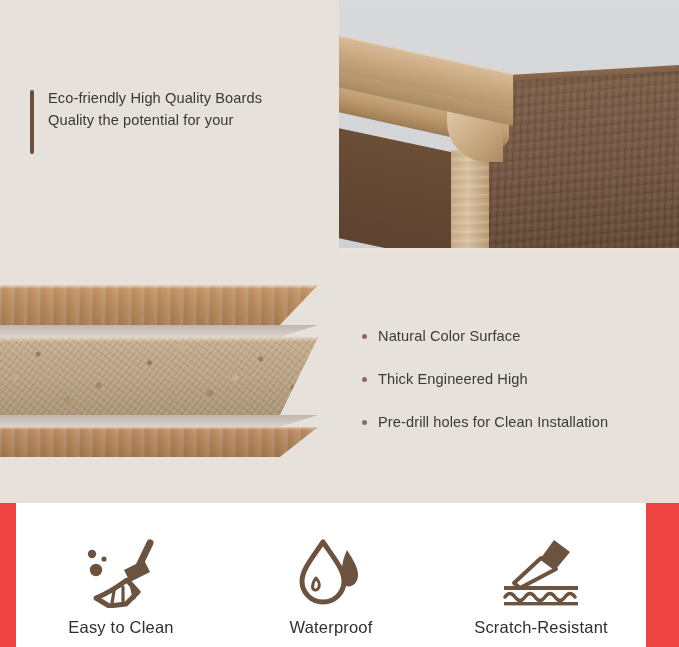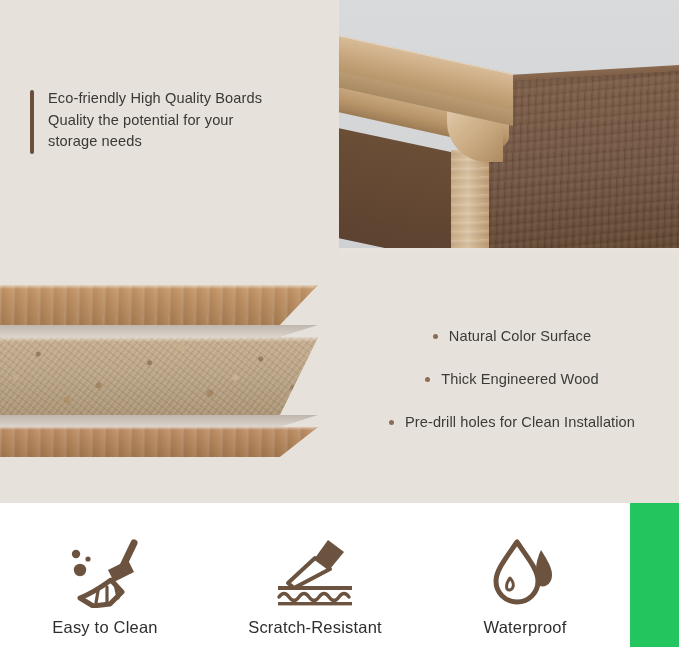--- a/index.html
+++ b/index.html
@@ -12,21 +12,21 @@
     height: 647px;
     font-family: "Liberation Sans", sans-serif;
     overflow: hidden;
     position: relative;
   }
 
   .infographic {
     position: relative;
     width: 679px;
     height: 647px;
-    background: #22c55e;
+    background: #ef4444;
   }
 
   
   .beige-canvas {
     position: absolute;
     left: 0; top: 0;
     width: 679px; height: 503px;
     background: #e6e1db;
   }
 
@@ -219,21 +219,20 @@
   
   .bullet-list {
     position: absolute;
     left: 362px; top: 327px;
     width: 300px;
   }
   .bullet-item {
     display: flex;
     align-items: flex-start;
     margin-bottom: 24px;
-    justify-content: center;
   }
   .bullet-dot {
     width: 5px; height: 5px;
     border-radius: 50%;
     background: #8d6c55;
     margin-top: 7px;
     flex: 0 0 auto;
   }
   .bullet-label {
     margin-left: 11px;
@@ -241,21 +240,21 @@
     line-height: 19px;
     color: #3b3a37;
     font-weight: 300;
     letter-spacing: 0.1px;
     white-space: nowrap;
   }
 
   
   .feature-bar {
     position: absolute;
-    left: 0; top: 503px;
+    left: 16px; top: 503px;
     width: 630px; height: 144px;
     background: #ffffff;
     display: flex;
   }
   .feature {
     flex: 1 1 0;
     display: flex;
     flex-direction: column;
     align-items: center;
     justify-content: flex-start;
@@ -281,21 +280,20 @@
 
 <div class="infographic">
 
   <div class="beige-canvas"></div>
 
   <div class="headline-block">
     <div class="accent-bar"></div>
     <div class="headline-text">
       <span class="ln">Eco-friendly High Quality Boards</span>
       <span class="ln">Quality the potential for your</span>
-      <span class="ln">storage needs</span>
     </div>
   </div>
 
   <div class="photo-corner">
     <div class="wall"></div>
     <div class="cab-leftface"></div>
     <div class="cab-side-top"></div>
     <div class="cab-side"></div>
     <div class="cab-post"></div>
     <div class="cab-moulding"></div>
@@ -313,21 +311,21 @@
     <div class="board veneer-bot"></div>
   </div>
 
   <div class="bullet-list">
     <div class="bullet-item">
       <span class="bullet-dot"></span>
       <span class="bullet-label">Natural Color Surface</span>
     </div>
     <div class="bullet-item">
       <span class="bullet-dot"></span>
-      <span class="bullet-label">Thick Engineered Wood</span>
+      <span class="bullet-label">Thick Engineered High</span>
     </div>
     <div class="bullet-item">
       <span class="bullet-dot"></span>
       <span class="bullet-label">Pre-drill holes for Clean Installation</span>
     </div>
   </div>
 
   <div class="feature-bar">
 
     <div class="feature">
@@ -347,44 +345,44 @@
           <circle cx="10" cy="18" r="4.2" fill="#6b5340"></circle>
           <circle cx="22" cy="23" r="2.6" fill="#6b5340"></circle>
           <circle cx="14" cy="34" r="6.2" fill="#6b5340"></circle>
         </svg>
       </div>
       <div class="feature-label">Easy to Clean</div>
     </div>
 
     <div class="feature">
       <div class="feature-icon">
+        <svg width="78" height="72" viewBox="0 0 78 72" fill="none" xmlns="http://www.w3.org/2000/svg">
+
+          <path d="M55 14 C62 25 66 32 66 39 C66 47 60 52 54 50 C51 45 50 40 50 34 C50 27 52 20 55 14 Z" fill="#6b5340"></path>
+
+          <path d="M31 6 C20 22 10 34 10 45 C10 57 19.5 66 31 66 C42.5 66 52 57 52 45 C52 34 42 22 31 6 Z" stroke="#6b5340" stroke-width="5" stroke-linejoin="round" fill="none"></path>
+
+          <path d="M24 42 C21 46 20 50 21 53 C23 55 26 54 27 51 C28 48 26 44 24 42 Z" stroke="#6b5340" stroke-width="3" fill="none" stroke-linejoin="round"></path>
+        </svg>
+      </div>
+      <div class="feature-label">Waterproof</div>
+    </div>
+
+    <div class="feature">
+      <div class="feature-icon">
         <svg width="86" height="72" viewBox="0 0 86 72" fill="none" xmlns="http://www.w3.org/2000/svg">
 
           <path d="M56 4 L72 16 L58 33 L43 22 Z" fill="#6b5340"></path>
 
           <path d="M43 22 L58 33 L22 52 L16 47 Z" stroke="#6b5340" stroke-width="4" stroke-linejoin="round" fill="none"></path>
 
           <rect x="6" y="50" width="74" height="4" fill="#6b5340"></rect>
 
           <path d="M7 61 q5 -7 10 0 q5 7 10 0 q5 -7 10 0 q5 7 10 0 q5 -7 10 0 q5 7 10 0 q5 -7 10 0" stroke="#6b5340" stroke-width="3.4" fill="none" stroke-linecap="round"></path>
 
           <rect x="6" y="66" width="74" height="3.4" fill="#6b5340"></rect>
         </svg>
       </div>
       <div class="feature-label">Scratch-Resistant</div>
     </div>
 
-    <div class="feature">
-      <div class="feature-icon">
-        <svg width="78" height="72" viewBox="0 0 78 72" fill="none" xmlns="http://www.w3.org/2000/svg">
-
-          <path d="M55 14 C62 25 66 32 66 39 C66 47 60 52 54 50 C51 45 50 40 50 34 C50 27 52 20 55 14 Z" fill="#6b5340"></path>
-
-          <path d="M31 6 C20 22 10 34 10 45 C10 57 19.5 66 31 66 C42.5 66 52 57 52 45 C52 34 42 22 31 6 Z" stroke="#6b5340" stroke-width="5" stroke-linejoin="round" fill="none"></path>
-
-          <path d="M24 42 C21 46 20 50 21 53 C23 55 26 54 27 51 C28 48 26 44 24 42 Z" stroke="#6b5340" stroke-width="3" fill="none" stroke-linejoin="round"></path>
-        </svg>
-      </div>
-      <div class="feature-label">Waterproof</div>
-    </div>
-
   </div>
 </div>
 
 </body></html>

